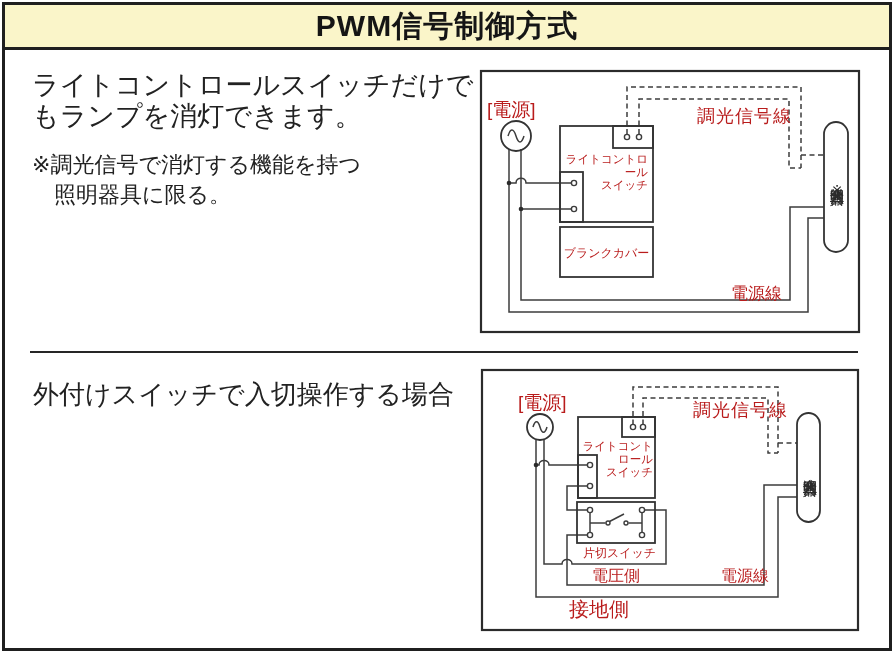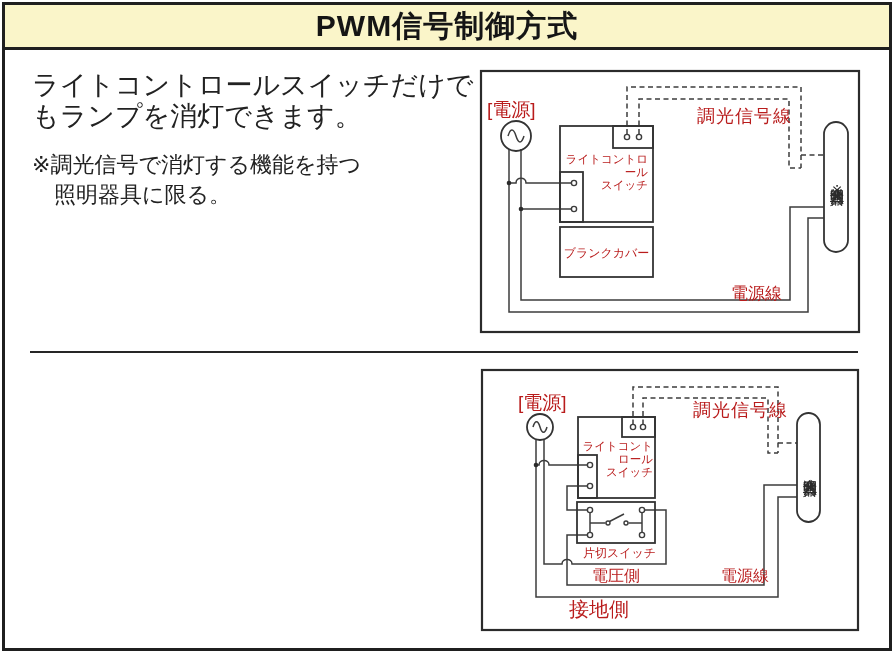--- a/index.html
+++ b/index.html
@@ -62,20 +62,21 @@
     <span class="t">PWM信号制御方式</span>
   </div>
 
   <div class="txt s1-lead">ライトコントロールスイッチだけで
 もランプを消灯できます。</div>
   <div class="txt s1-note">※調光信号で消灯する機能を持つ
 　照明器具に限る。</div>
 
   <div class="divider"></div>
 
+  <div class="txt s2-head">外付けスイッチで入切操作する場合</div>
 
   <svg style="left:478px;top:66px;" width="396" height="272" viewBox="0 0 396 272">
     <rect class="outer" x="3" y="5" width="378" height="261"></rect>
 
     <path class="wire" d="M31,83 V246 H330 V152 H346"></path>
     <path class="wire" d="M43,83 V234 H312 V141 H346"></path>
 
     <path class="wire" d="M31,117 H38 C38,110.5 48,110.5 48,117 H93.5"></path>
     <path class="wire" d="M43,143 H93.5"></path>
 

